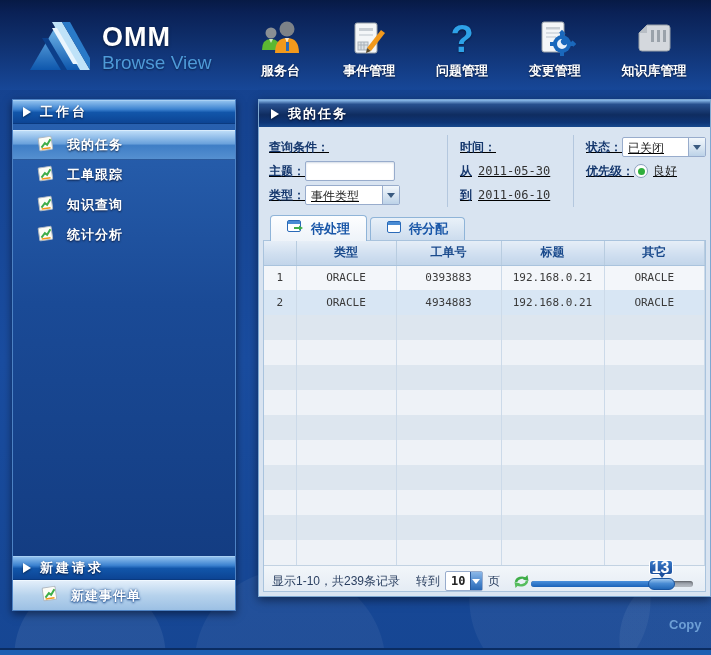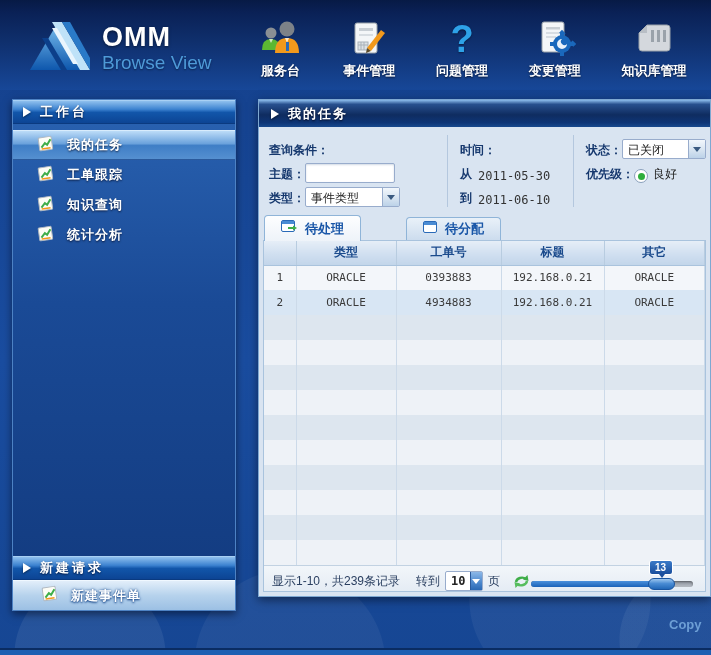--- a/index.html
+++ b/index.html
@@ -72,36 +72,36 @@
     height:27px; display:flex; align-items:center; padding-left:12px; flex:0 0 auto;
     background:linear-gradient(180deg,#8cbcec 0%,#28508e 16%,#0f2c60 55%,#0e3576 84%,#17498e 100%);
   }
   .main-titlebar .bar-label { color:#fff; font-size:13px; font-weight:bold; letter-spacing:2px; text-shadow:0 1px 2px rgba(0,0,20,.8); margin-left:9px; }
 
   .query-area { flex:0 0 auto; display:flex; padding:8px 0 6px 10px; }
   .q-col { display:flex; flex-direction:column; }
   .q-col-1 { width:178px; }
   .q-col-2 { width:126px; border-left:1px solid rgba(150,175,205,.55); padding-left:12px; }
   .q-col-3 { flex:1; border-left:1px solid rgba(150,175,205,.55); padding-left:12px; }
-  .q-row { height:24px; display:flex; align-items:flex-end; }
+  .q-row { height:24px; display:flex; align-items:center;text-decoration:underline; }
   .q-label { color:#16386e; font-size:12px; font-weight:bold; white-space:nowrap; }
   .q-value { color:#333; font-size:12px; font-family:"DejaVu Sans Mono", monospace; }
   .text-input { width:90px; height:20px; border:1px solid #98accc; background:#fff; border-radius:2px; box-shadow:inset 0 1px 2px rgba(80,110,150,.25); font-size:12px; padding:0 3px; }
   .fake-select { display:flex; height:20px; border:1px solid #98accc; background:#fff; border-radius:2px; align-items:stretch; cursor:pointer; }
   .fake-select .sel-text { font-size:12px; color:#222; padding:2px 4px 0 5px; flex:1; white-space:nowrap; }
   .sel-arrow-btn { width:17px; display:flex; align-items:center; justify-content:center; background:linear-gradient(180deg,#f2f7fc 0%,#d4e2f0 60%,#bcd2e8 100%); border-left:1px solid #98accc; }
   .sel-arrow-btn .tri-down { width:0; height:0; border-top:5px solid #3a5a80; border-left:4px solid transparent; border-right:4px solid transparent; }
   .type-select { width:95px; }
   .status-select { width:84px; }
   .radio-ctl { width:14px; height:14px; border-radius:50%; border:1px solid #8aa0bc; background:#fff; display:inline-flex; align-items:center; justify-content:center; margin-right:5px; cursor:pointer; }
   .radio-dot { width:7px; height:7px; border-radius:50%; background:#2fae3c; }
   .check-ctl { width:14px; height:14px; border:1px solid #8aa0bc; background:#fff; border-radius:2px; display:inline-flex; align-items:center; justify-content:center; margin-right:5px; cursor:pointer; color:#2fae3c; font-size:12px; font-weight:bold; line-height:1; }
 
   
-  .tab-strip { flex:0 0 auto; display:flex; padding:2px 0 0 5px; height:27px;gap:42px; }
+  .tab-strip { flex:0 0 auto; display:flex; padding:2px 0 0 11px; height:27px; }
   .tab { display:flex; align-items:center; gap:7px; padding:0 16px; font-size:13px; font-weight:bold; color:#1a57a8; cursor:pointer; border:1px solid #8fb4d8; border-bottom:none; border-radius:4px 4px 0 0; margin-right:3px; position:relative; }
   .tab.active { background:linear-gradient(180deg,#fdfeff 0%,#eef3f9 100%); z-index:2; margin-bottom:-1px; }
   .tab.inactive { background:linear-gradient(180deg,#e9f1f9 0%,#ccdcee 100%); margin-top:2px; }
 
   
   .content-frame { flex:1; margin:0 4px 4px 4px; border:1px solid #a9c3dd; background:#eaf0f7; display:flex; flex-direction:column; overflow:hidden; z-index:1; }
   table.grid { border-collapse:collapse; width:100%; table-layout:fixed; flex:0 0 auto; }
   .grid th {
     height:24px; font-size:12px; color:#1a4a8c; font-weight:bold;
     background:linear-gradient(180deg,#e6eef7 0%,#d0dff0 55%,#c2d5ea 100%);
@@ -121,21 +121,21 @@
   .pagesize-select { width:38px; margin:0 5px; background:#fff; }
   .pagesize-select .sel-text { font-family:"DejaVu Sans Mono", monospace;font-weight:bold; }
   .pagesize-select .sel-arrow-btn { background:linear-gradient(180deg,#8cb8e8 0%,#4a86cc 60%,#2a68b4 100%); border-left:1px solid #2a5a9c; }
   .pagesize-select .sel-arrow-btn .tri-down { border-top-color:#ffffff; }
   .refresh-btn { margin-left:12px; cursor:pointer; display:flex; align-items:center; }
 
   .slider-wrap { margin-left:auto; margin-right:4px; position:relative; width:168px; height:26px; }
   .slider-track { position:absolute; left:0; right:0; top:13px; height:6px; border-radius:3px; background:linear-gradient(180deg,#8a9099 0%,#b8bec6 100%); box-shadow:inset 0 1px 2px rgba(0,0,0,.35); }
   .slider-fill { position:absolute; left:0; top:13px; height:6px; width:82%; border-radius:3px; background:linear-gradient(180deg,#4a90dc 0%,#1a62b8 100%); }
   .slider-handle { position:absolute; left:calc(80% - 13px); top:10px; width:27px; height:12px; border-radius:6px; background:linear-gradient(180deg,#9cc6ee 0%,#4a8cd4 45%,#2268b8 100%); border:1px solid #1a55a0; cursor:grab; }
-  .slider-badge { position:absolute; left:calc(80% - 12px); top:-8px; min-width:24px; height:15px; background:linear-gradient(180deg,#3a7ac8 0%,#1a4e9c 100%); border:1px solid #ffffff; border-radius:3px; color:#fff; font-size:10px; font-weight:bold; display:flex; align-items:center; justify-content:center; }
+  .slider-badge { position:absolute; left:calc(80% - 12px); top:-8px; min-width:24px; height:15px; background:linear-gradient(180deg,#3a7ac8 0%,#1a4e9c 100%); border:1px solid #ffffff; border-radius:3px; color:#fff; font-size:16px; font-weight:bold; display:flex; align-items:center; justify-content:center; }
   .slider-badge:after { content:""; position:absolute; left:9px; bottom:-4px; width:0; height:0; border-top:4px solid #1a4e9c; border-left:3px solid transparent; border-right:3px solid transparent; }
 
   
   .footer-copy { position:absolute; left:669px; top:617px; color:#6d9fd6; font-size:13px; font-weight:bold; white-space:nowrap; }
   .footer-strip { position:absolute; left:0; bottom:0; width:711px; height:7px; background:#1d5fb2; border-top:2px solid #0a2c62; }
 
   .mini-icon { display:inline-block; }
 </style>
 </head>
 <body>

